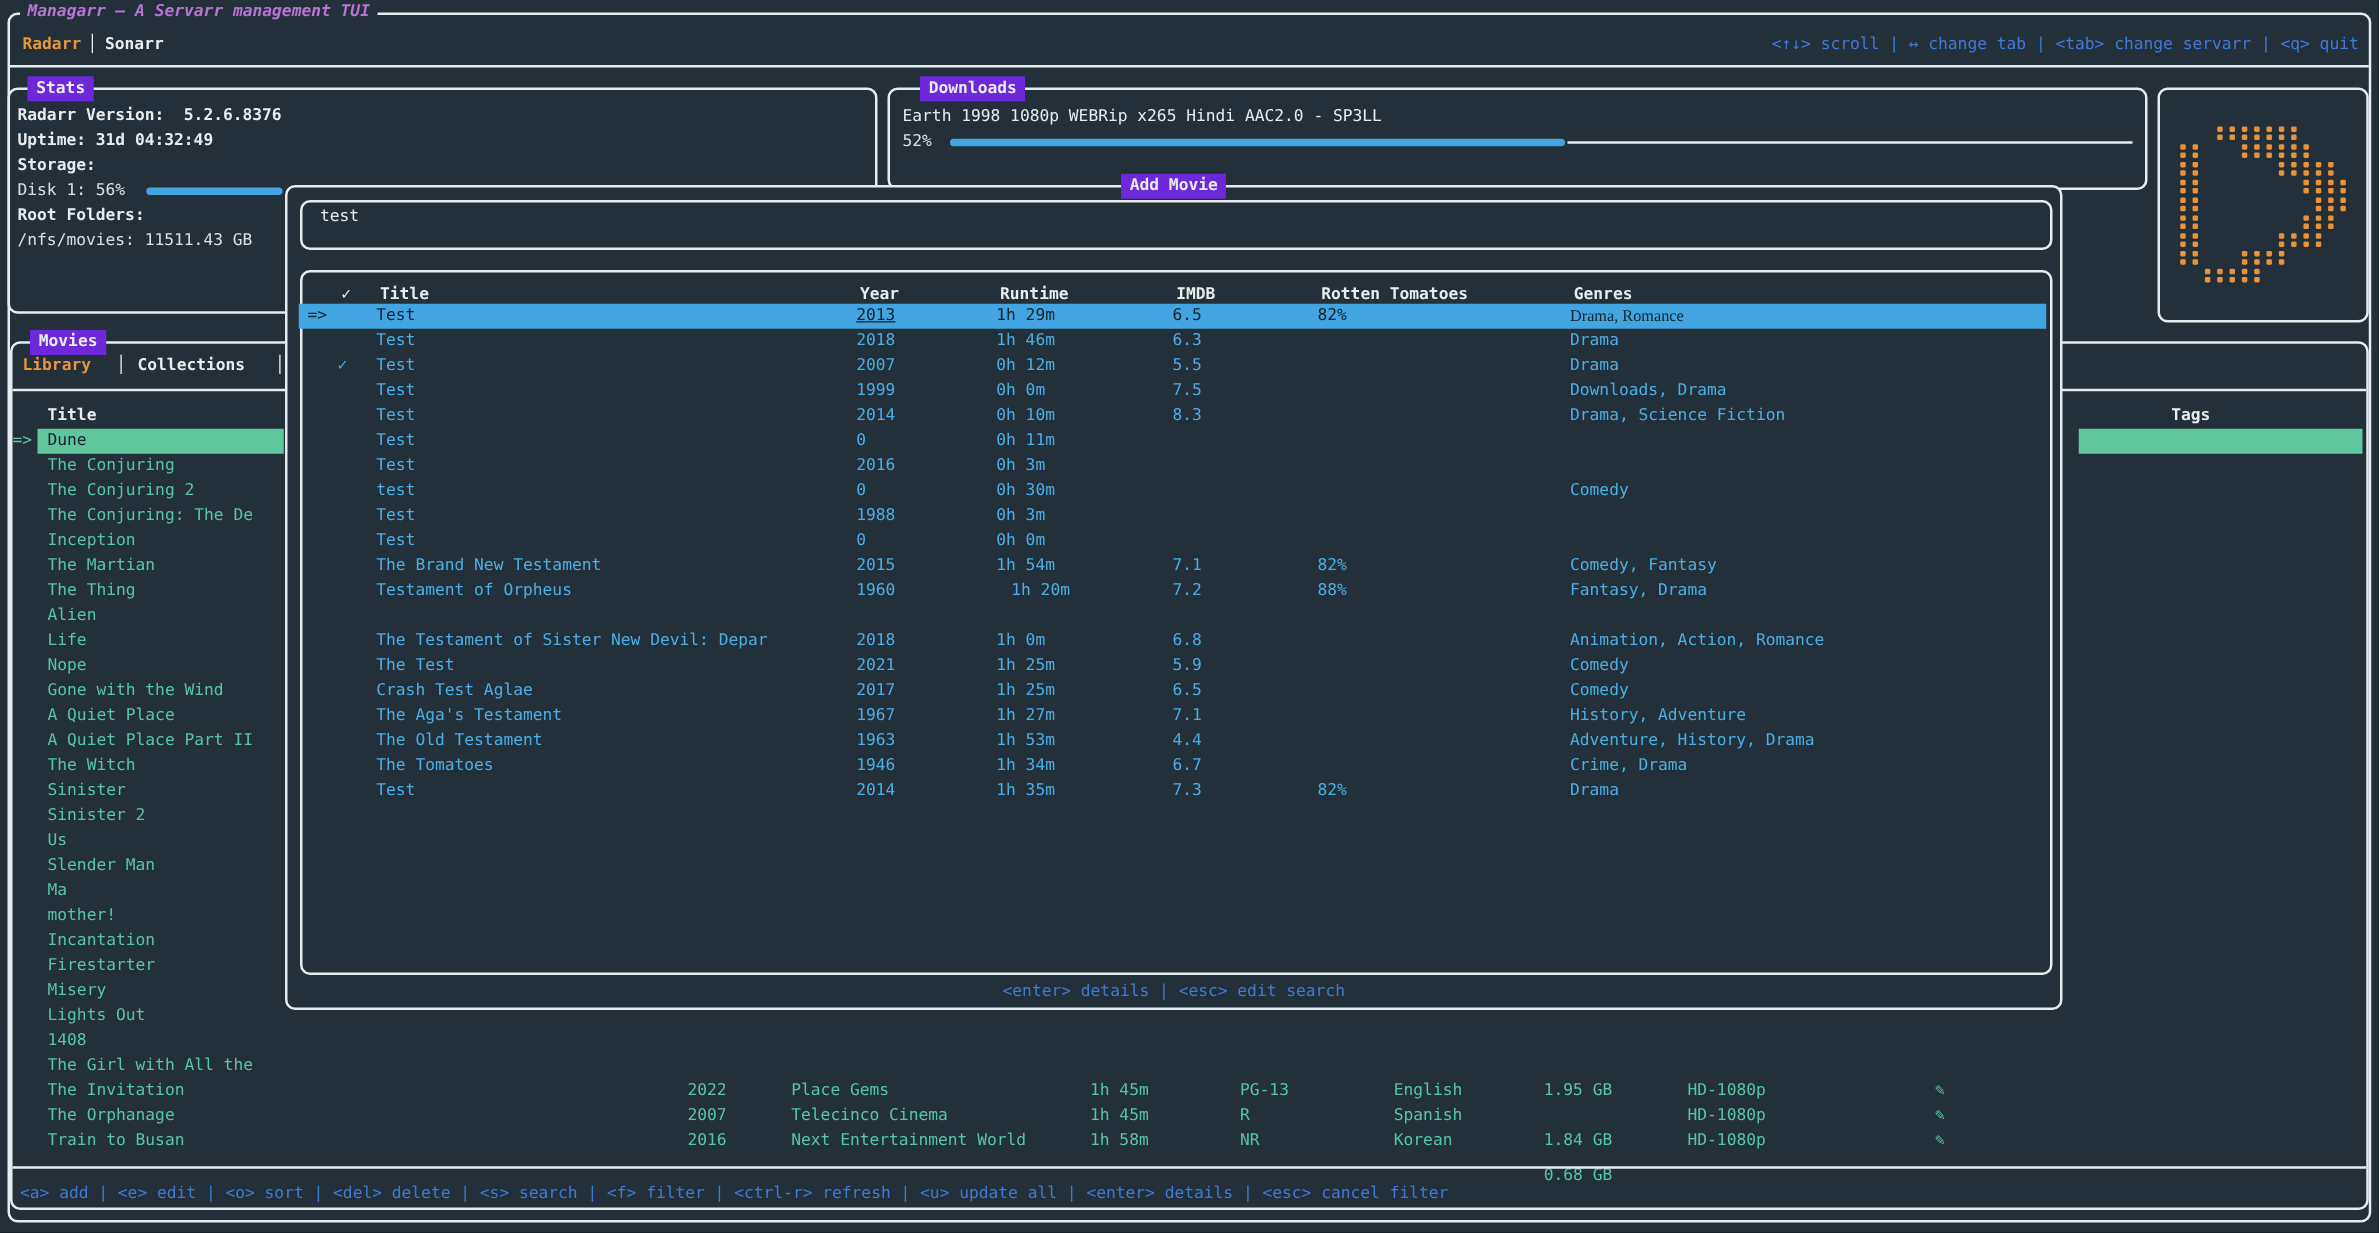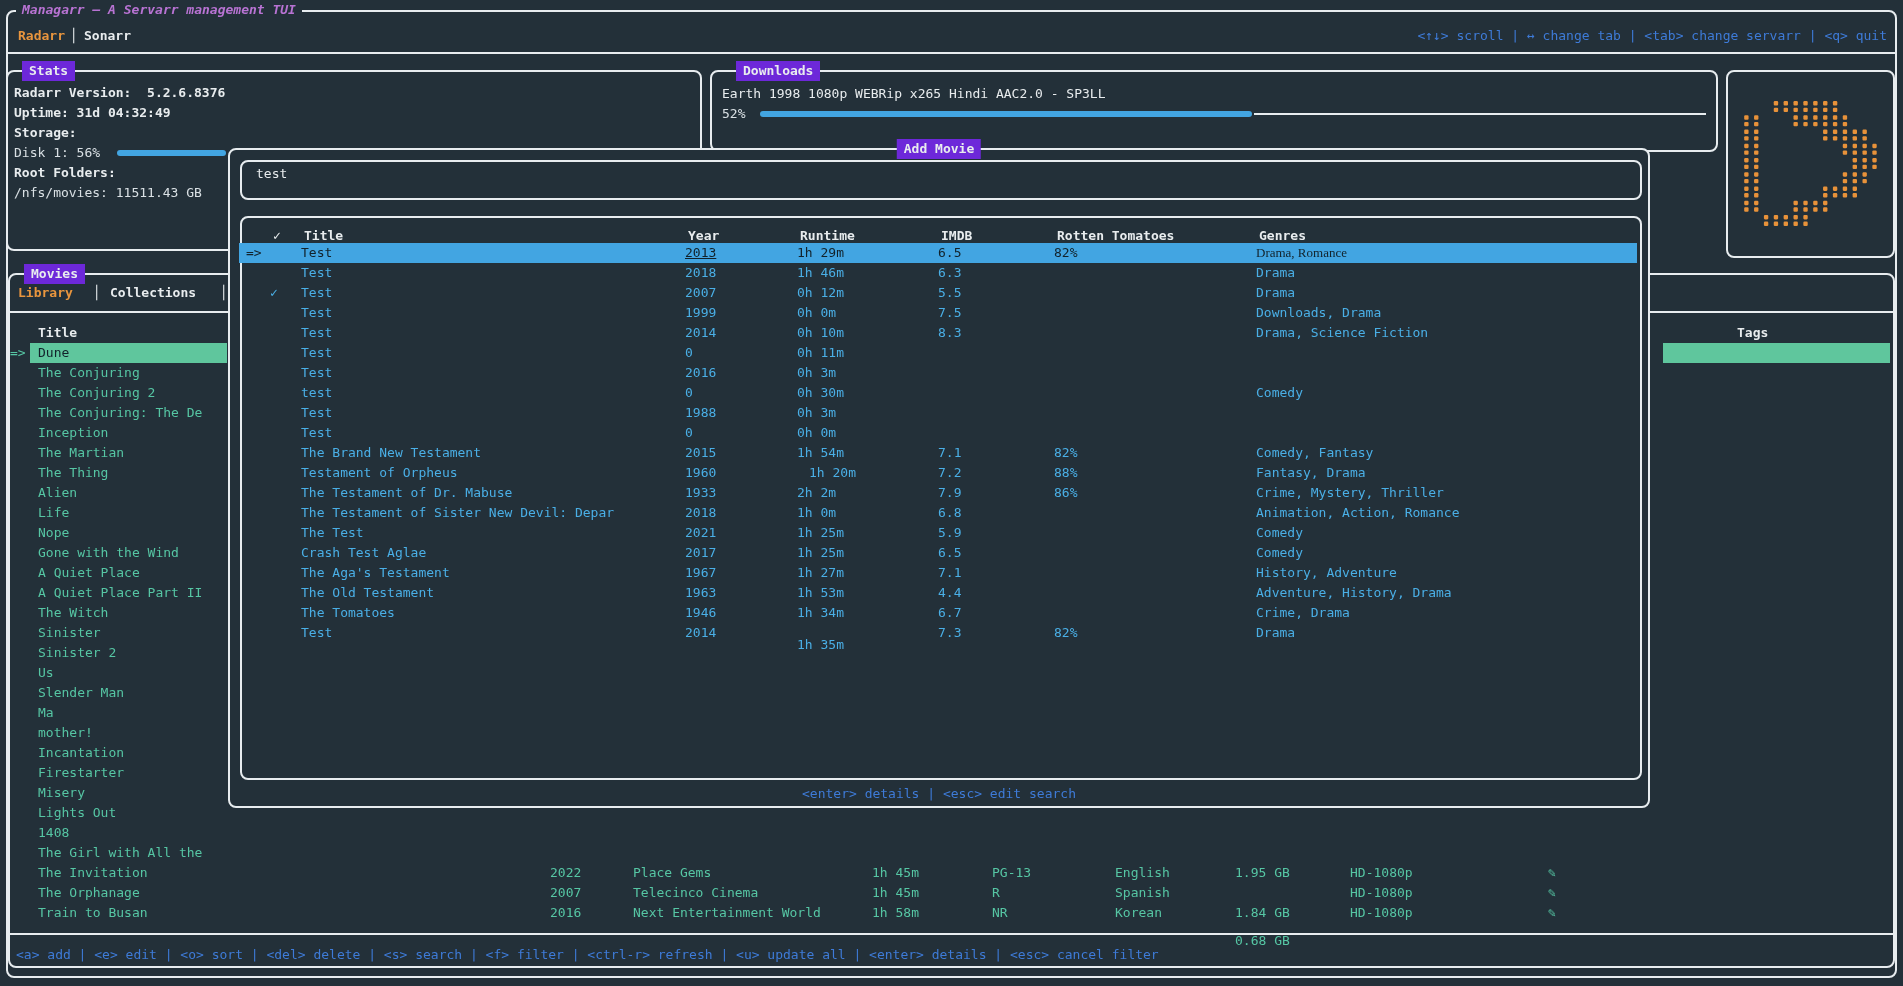--- a/index.html
+++ b/index.html
@@ -461,28 +461,20 @@
         <span style="left: 1017px;">Comedy, Fantasy</span>
       </div>
       <div class="mrow" style="top: 220px;">
         <span style="left: 62px;">Testament of Orpheus</span>
         <span style="left: 446px;">1960</span>
         <span style="left: 558px; margin-left: 12px;">1h 20m</span>
         <span style="left: 699px;">7.2</span>
         <span style="left: 815px;">88%</span>
         <span style="left: 1017px;">Fantasy, Drama</span>
       </div>
-      <div class="mrow" style="top: 240px;">
-        <span style="left: 62px;">The Testament of Dr. Mabuse</span>
-        <span style="left: 446px;">1933</span>
-        <span style="left: 558px;">2h 2m</span>
-        <span style="left: 699px;">7.9</span>
-        <span style="left: 815px;">86%</span>
-        <span style="left: 1017px;">Crime, Mystery, Thriller</span>
-      </div>
       <div class="mrow" style="top: 260px;">
         <span style="left: 62px;">The Testament of Sister New Devil: Depar</span>
         <span style="left: 446px;">2018</span>
         <span style="left: 558px;">1h 0m</span>
         <span style="left: 699px;">6.8</span>
         <span style="left: 815px;"></span>
         <span style="left: 1017px;">Animation, Action, Romance</span>
       </div>
       <div class="mrow" style="top: 280px;">
         <span style="left: 62px;">The Test</span>
@@ -520,20 +512,20 @@
         <span style="left: 62px;">The Tomatoes</span>
         <span style="left: 446px;">1946</span>
         <span style="left: 558px;">1h 34m</span>
         <span style="left: 699px;">6.7</span>
         <span style="left: 815px;"></span>
         <span style="left: 1017px;">Crime, Drama</span>
       </div>
       <div class="mrow" style="top: 380px;">
         <span style="left: 62px;">Test</span>
         <span style="left: 446px;">2014</span>
-        <span style="left: 558px; margin-top: 12px;">1h 35m</span>
+        <span style="left: 558px;">1h 35m</span>
         <span style="left: 699px;">7.3</span>
         <span style="left: 815px;">82%</span>
         <span style="left: 1017px;">Drama</span>
       </div>
     </div>
 
 </div>
 
 </body></html>

